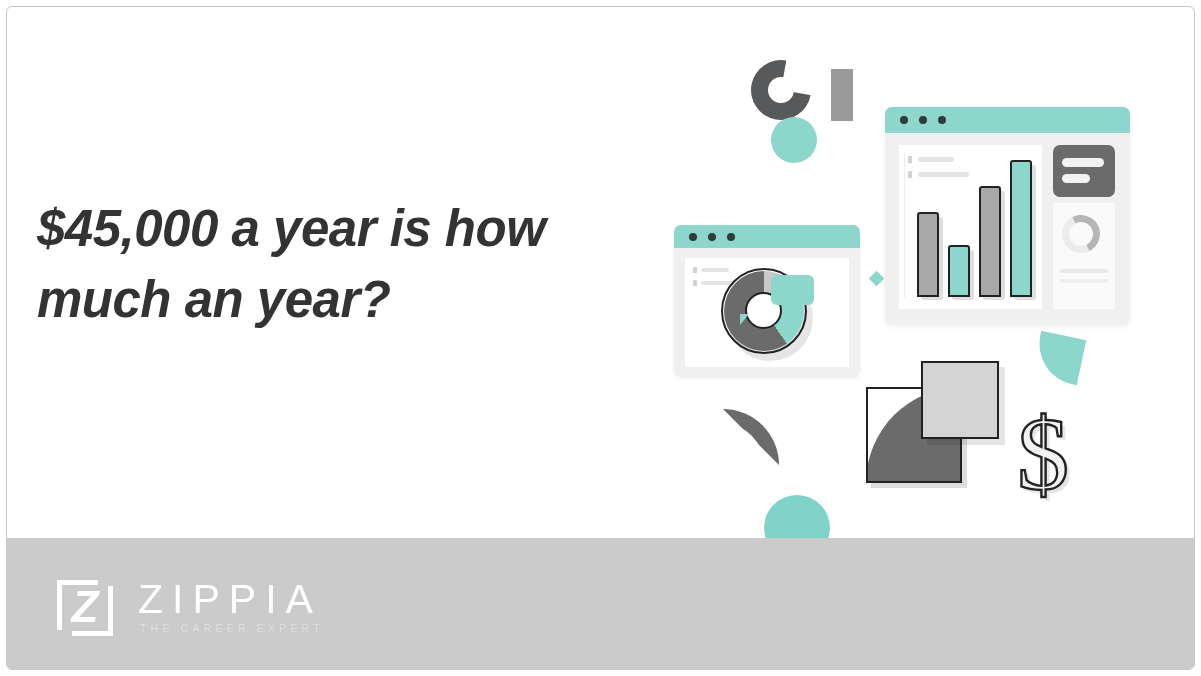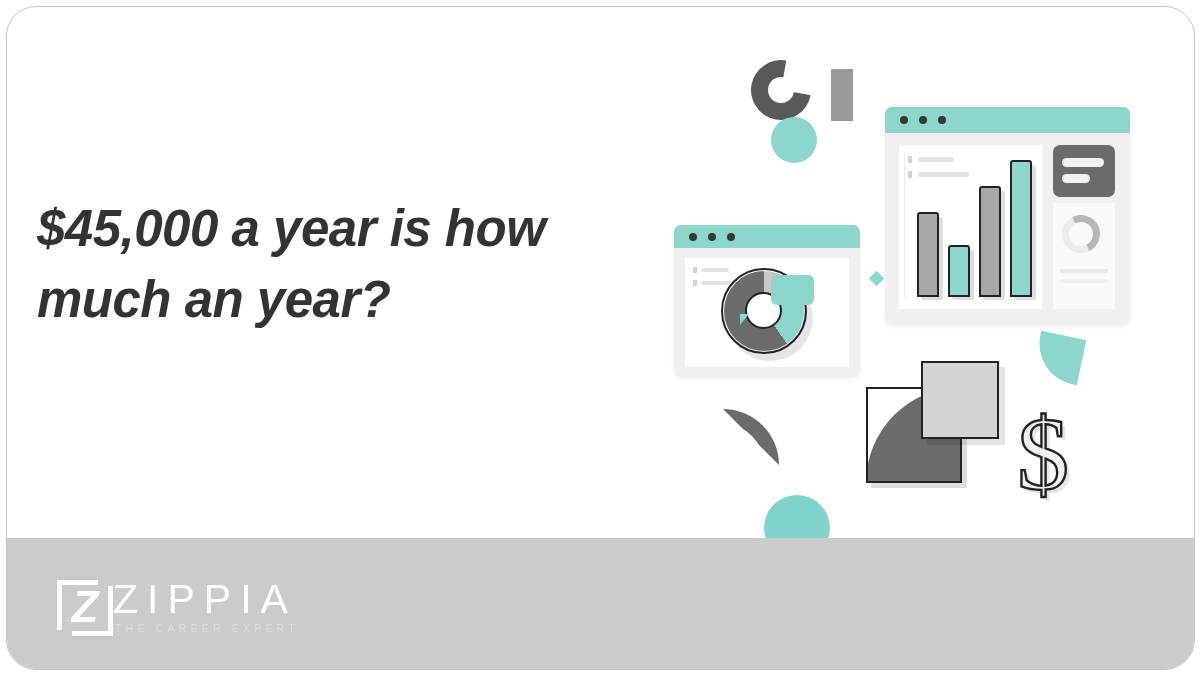--- a/index.html
+++ b/index.html
@@ -14,21 +14,21 @@
   }
 
   .card {
     position: absolute;
     left: 6px;
     top: 6px;
     width: 1189px;
     height: 664px;
     background: #ffffff;
     border: 1px solid #c6c6c6;
-    border-radius: 30px;
+    border-radius: 6px;
     overflow: hidden;
   }
 
   
   .headline {
     position: absolute;
     left: 30px;
     top: 186px;
     width: 600px;
     font-size: 51px;
@@ -89,20 +89,21 @@
     background: #cbcbcb;
   }
   .logo-mark .notch-b {
     position: absolute;
     left: -1px; bottom: -1px;
     width: 16px; height: 7px;
     background: #cbcbcb;
   }
 
   .logo-text {
+    margin-left: 25px;
     display: flex;
     flex-direction: column;
     justify-content: center;
   }
   .logo-name {
     font-size: 41px;
     letter-spacing: 9px;
     color: #ffffff;
     font-weight: 400;
     line-height: 40px;

